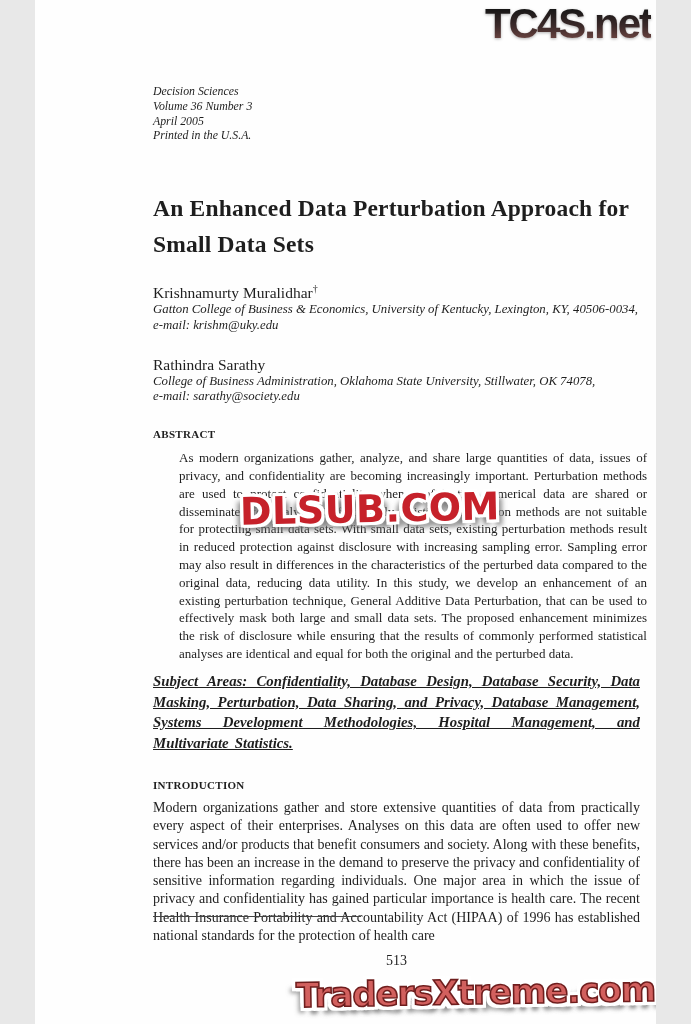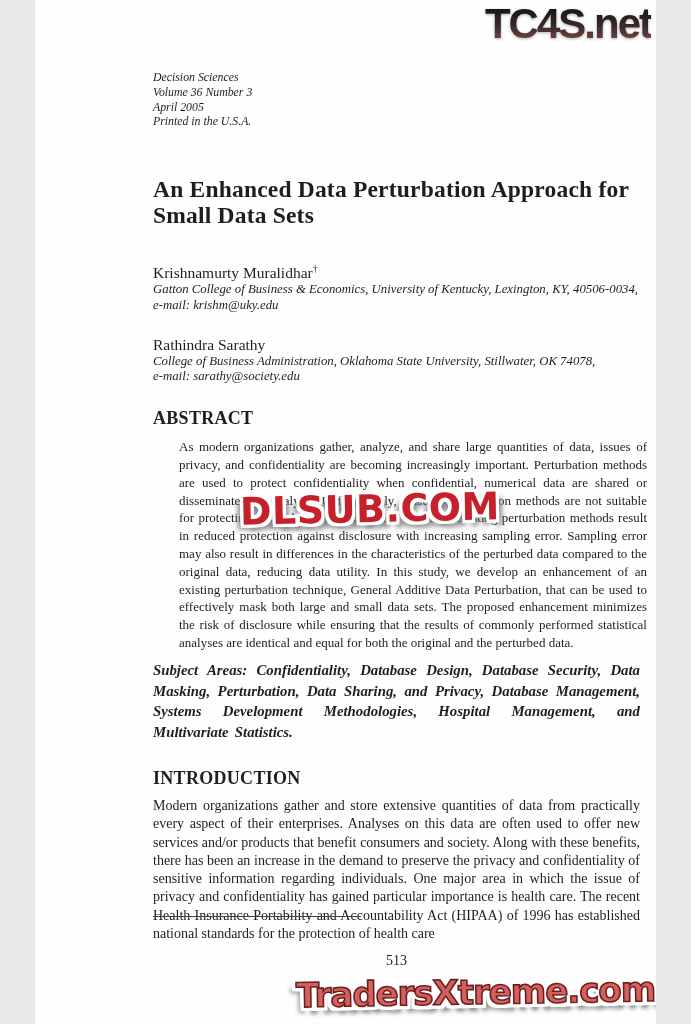--- a/index.html
+++ b/index.html
@@ -8,50 +8,50 @@
     width:621px; height:1024px;
     margin:0 auto;
     background:#fefefe;
     overflow:hidden;
     font-family:"Liberation Serif", serif;
     color:#1e1e1e;
   }
 
   
   .content {
-    position:absolute; left:118px; top:70px; width:487px;
+    position:absolute; left:118px; top:84px; width:487px;
   }
 
   .journal-header {
     font-style:italic;
     font-size:11.8px;
     line-height:14.8px;
   }
 
   .article-title {
     margin-top:47px;
     font-weight:bold;
     font-size:23.5px;
-    line-height:26px;
+    line-height:36px;
     letter-spacing:0.2px;
   }
 
-  .author-block { margin-top:31px; }
+  .author-block { margin-top:17px; }
   .author-name { font-size:15.5px; line-height:19px; }
   .author-name sup { font-size:10px; }
   .author-affil, .author-email {
     font-style:italic;
     font-size:12.8px;
     line-height:15.2px;
   }
   .author-block + .author-block { margin-top:22px; }
 
   .section-heading {
     font-weight:bold;
-    font-size:18px;
+    font-size:11px;
     letter-spacing:0.3px;
   }
   .abstract-heading { margin-top:24px; }
 
   .abstract-body {
     margin-top:9px;
     margin-left:26px;
     width:468px;
     font-size:13px;
     line-height:17.8px;
@@ -59,20 +59,21 @@
   }
 
   .subject-areas {
     margin-top:8px;
     font-weight:bold;
     font-style:italic;
     font-size:14.8px;
     line-height:20.8px;
     text-align:justify;
     word-spacing:2.5px;
+    text-decoration:underline;
   }
 
   .intro-heading { margin-top:25px; }
 
   .intro-body {
     margin-top:8px;
     font-size:14px;
     line-height:18.3px;
     text-align:justify;
   }

